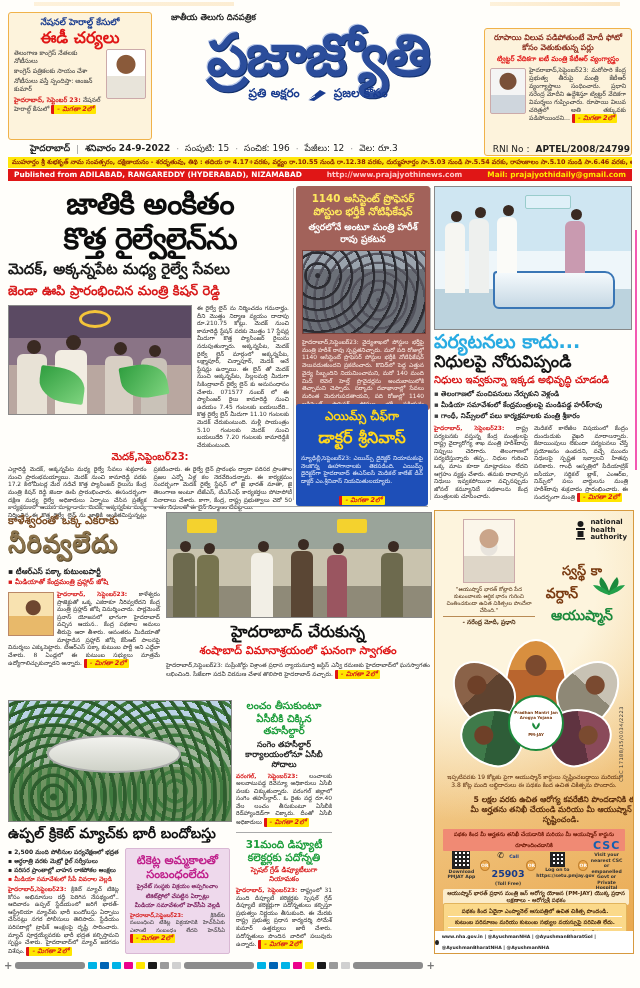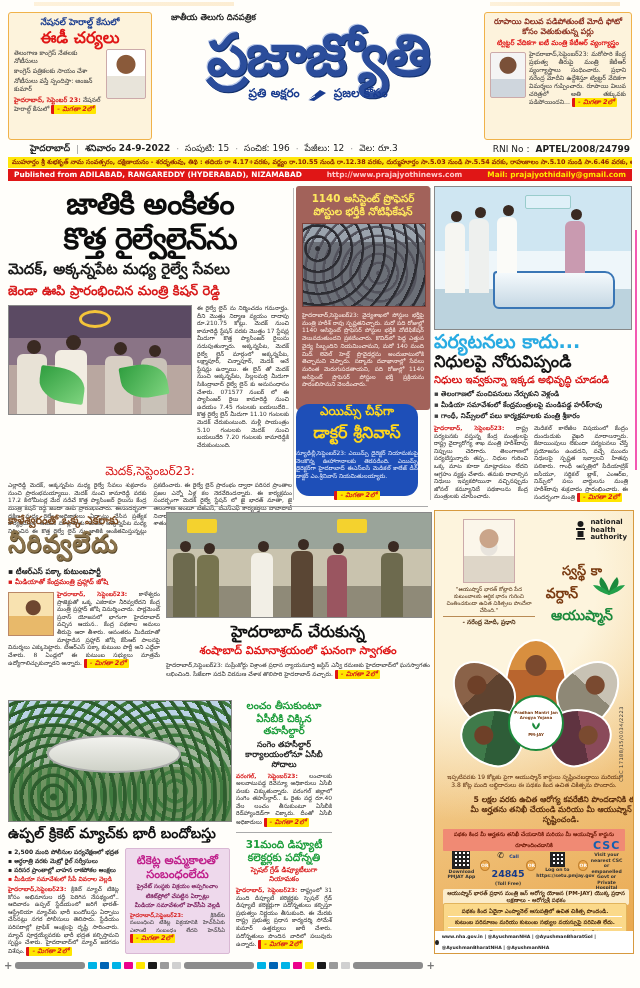--- a/index.html
+++ b/index.html
@@ -40,32 +40,32 @@
   
   .lead-h1{font-size:30px;line-height:35px;font-weight:900;color:#0d0d0d;text-align:center;letter-spacing:-1px;}
   .lead-sub1{font-size:15px;font-weight:bold;color:#1a1a1a;margin-top:4px;}
   .lead-sub2{font-size:13px;font-weight:bold;color:#d81a1a;margin-top:2px;}
   .lead-photo{width:182px;height:108px;border:1px solid #888;position:relative;overflow:hidden;background:linear-gradient(#5b4a63 0 30%,#8a7486 30% 55%,#b9a7a0 55% 100%);}
   .flag{position:absolute;width:46px;height:34px;background:linear-gradient(135deg,#2f9e3f,#7fd47f);border-radius:2px 60% 2px 60%;}
   .head{position:absolute;border-radius:50%;background:#3a2a22;}
   .torso{position:absolute;border-radius:6px 6px 0 0;}
   .smalltext{font-size:5.9px;line-height:7.6px;color:#2e2e2e;text-align:justify;}
   .twocol{column-count:2;column-gap:7px;}
-  .capred{font-size:12px;font-weight:normal;color:#d81a1a;text-align:center;margin:15px 0 1px;}
+  .capred{font-size:10px;font-weight:bold;color:#d81a1a;text-align:center;margin:2px 0 1px;}
   
   .maroon{background:#a2625a;border-radius:3px;padding:6px;color:#fff;}
   .maroon .ht{color:#ffe95e;font-weight:900;font-size:10.3px;line-height:13px;text-align:center;}
   .maroon .sub{color:#fff;font-weight:bold;font-size:9.2px;line-height:12px;text-align:center;margin-top:3px;}
   .crowd{width:100%;height:82px;margin:5px 0;border:1px solid #7c4038;background:
      repeating-radial-gradient(circle at 12% 30%, #2d2d33 0 2px, transparent 3px 11px),
      repeating-radial-gradient(circle at 62% 60%, #52525c 0 2px, transparent 3px 9px),
      linear-gradient(#9aa3ad 0 22%,#6b6f77 22% 100%);}
   .maroon .body{font-size:5.9px;line-height:7.7px;text-align:justify;color:#ffefe8;}
   
-  .aiims{background:#1e4fb8;border-radius:13px;text-align:center;color:#fff;}
+  .aiims{background:#1e4fb8;border-radius:3px;padding:5px;text-align:center;color:#fff;}
   .aiims .l1{color:#ffd71c;font-weight:bold;font-size:12px;}
   .aiims .l2{color:#ffd71c;font-weight:900;font-size:16px;margin-top:2px;}
   .aiims .body{font-size:5.9px;line-height:7.6px;text-align:justify;margin-top:4px;color:#eaf0ff;}
   
   .hosp{width:196px;height:142px;border:1px solid #888;position:relative;overflow:hidden;background:linear-gradient(#cfe6f2 0 45%,#eef6fa 45% 72%,#bcd3de 72% 100%);}
   .bed{position:absolute;left:58px;top:84px;width:118px;height:34px;background:linear-gradient(#f4f9fc,#c6d8e4);border:2px solid #3a76b5;border-radius:4px 10px 6px 6px;}
   .h-blue{font-size:19px;font-weight:900;color:#29abe2;line-height:22px;}
   .h-black{font-size:16.5px;font-weight:900;color:#151515;line-height:20px;}
   .h-redsub{font-size:10px;font-weight:bold;color:#d81a1a;margin-top:2px;}
   .bullets div{font-size:6.9px;font-weight:bold;color:#222;line-height:9px;margin-top:2px;}
@@ -162,21 +162,21 @@
       <div class="mast-tag">
         <span>ప్రతి అక్షరం</span>
         <svg width="22" height="14" viewBox="0 0 22 14">
             <path d="M2 12 L14 2 L20 5 L8 13 Z" fill="#1a3c8f"></path>
             <line x1="2" y1="12" x2="9" y2="8" stroke="#fff" stroke-width="1"></line>
           </svg>
         <span>ప్రజల కోసం</span>
       </div>
     </div>
 
-    <div class="crembox" style="width:136px;height:118px;">
+    <div class="crembox" style="width:136px;height:118px;margin-top:16px;">
       <div class="rt-title">రూపాయి విలువ పడిపోతుంటే మోదీ ఫోటో కోసం వెతుకుతున్న పర్లు</div>
       <div class="rt-sub">ట్విట్టర్ వేదికగా ఐటీ మంత్రి కేటీఆర్ వ్యంగ్యాస్త్రం</div>
       <div class="rt-body">
         <span class="mini-photo ktr" style="display:block;width:34px;height:44px;"></span>
         <span>హైదరాబాద్,సెప్టెంబర్23: మరోసారి కేంద్ర ప్రభుత్వ తీరుపై మంత్రి కేటీఆర్ వ్యంగ్యాస్త్రాలు సంధించారు. ప్రధాని నరేంద్ర మోదీని ఉద్దేశిస్తూ ట్విట్టర్ వేదికగా విమర్శలు గుప్పించారు. రూపాయి విలువ చరిత్రలో అతి తక్కువకు పడిపోయిందని...</span>
         <span class="tag">- మిగతా 2లో</span>
       </div>
     </div>
   </div>
 
@@ -224,20 +224,21 @@
         <div class="abs" style="left:70px;top:4px;width:26px;height:12px;border:3px solid #f4c43a;border-radius:50%;background:transparent;"></div>
       </div>
       <div class="smalltext" style="width:92px;">ఈ రైల్వే లైన్ ను నిర్మించడం గమనార్హం. దీని మొత్తం నిర్మాణ వ్యయం దాదాపు రూ.210.75 కోట్లు. మెదక్ నుంచి కామారెడ్డి స్టేషన్ వరకు మొత్తం 17 స్టేషన్ల మీదుగా కొత్త ప్యాసింజర్ రైలును నడుపుతున్నారు. అక్కన్నపేట, మెదక్ రైల్వే లైన్ మార్గంలో అక్కన్నపేట, లక్ష్మాపూర్, చిన్నాపూర్, మెదక్ అనే స్టేషన్లు ఉన్నాయి. ఈ లైన్ తో మెదక్ నుంచి అక్కన్నపేట, పిల్లలమర్రి మీదుగా సికింద్రాబాద్ రైల్వే లైన్ కు అనుసంధానం చేశారు. 071577 నంబర్ లో ఈ ప్యాసింజర్ రైలు కామారెడ్డి నుంచి ఉదయం 7.45 గంటలకు బయలుదేరి.. కొత్త రైల్వే లైన్ మీదుగా 11.10 గంటలకు మెదక్ చేరుకుంటుంది. మళ్లీ సాయంత్రం 5.10 గంటలకు మెదక్ నుంచి బయలుదేరి 7.20 గంటలకు కామారెడ్డికి చేరుకుంటుంది.</div>
     </div>
     <div class="capred">మెదక్,సెప్టెంబర్23:</div>
     <div class="smalltext twocol" style="height:74px;overflow:hidden;">ఎల్లారెడ్డి మెదక్, అక్కన్నపేట మధ్య రైల్వే సేవలు శుక్రవారం నుంచి ప్రారంభమయ్యాయి. మెదక్ నుంచి కామారెడ్డి వరకు 17.2 కిలోమీటర్ల మేర నడిచే కొత్త ప్యాసింజర్ రైలును కేంద్ర మంత్రి కిషన్ రెడ్డి జెండా ఊపి ప్రారంభించారు. ఈసందర్భంగా దక్షిణ మధ్య రైల్వే అధికారులు ఏర్పాటు చేసిన ప్రత్యేక కార్యక్రమంలో ఆయన మాట్లాడారు. మెదక్, అక్కన్నపేట మధ్య నిర్మించిన ఈ కొత్త రైల్వే లైన్ ను జాతికి అంకితమిస్తున్నట్లు ప్రకటించారు. ఈ రైల్వే లైన్ ప్రారంభం ద్వారా పరిసర ప్రాంతాల ప్రజల ఎన్నో ఏళ్ల కల నెరవేరిందన్నారు. ఈ కార్యక్రమం సందర్భంగా మెదక్ రైల్వే స్టేషన్ లో జై భారత్ మాతా, జై తెలంగాణ అంటూ టీజేఎస్, టీఎస్ఎఫ్ కార్యకర్తలు పోటాపోటీ నినాదాలు చేశారు. కాగా, కేంద్ర, రాష్ట్ర ప్రభుత్వాలు చెరో 50 శాతం నిధులతో ఈ లైన్ నిర్మాణం చేపట్టాయి.</div>
   </div>
 
   <div class="abs maroon" style="left:296px;top:186px;width:122px;height:212px;">
     <div class="ht">1140 అసిస్టెంట్ ప్రొఫెసర్ పోస్టుల భర్తీకి నోటిఫికేషన్</div>
+    <div class="sub">త్వరలోనే అంటూ మంత్రి హరీశ్ రావు ప్రకటన</div>
     <div class="crowd"></div>
     <div class="body" style="height:74px;overflow:hidden;">హైదరాబాద్,సెప్టెంబర్23: వైద్యశాఖలో పోస్టుల భర్తీపై మంత్రి హరీశ్ రావు స్పష్టతనిచ్చారు. మరో పది రోజుల్లో 1140 అసిస్టెంట్ ప్రొఫెసర్ పోస్టుల భర్తీకి నోటిఫికేషన్ వెలువడుతుందని ప్రకటించారు. కొవిడ్‌లో పెద్ద ఎత్తున వైద్య సిబ్బందిని నియమించామని, మరో 140 మంది మిడ్ లెవెల్ హెల్త్ ప్రొవైడర్లను అందుబాటులోకి తెచ్చామని చెప్పారు. సర్కారు దవాఖానాల్లో సేవలు మరింత మెరుగుపడతాయని, పది రోజుల్లో 1140 అసిస్టెంట్ ప్రొఫెసర్ పోస్టుల భర్తీ ప్రక్రియను ప్రారంభిస్తామని వెల్లడించారు.</div>
   </div>
 
   <div class="abs aiims" style="left:296px;top:404px;width:122px;height:92px;">
     <div class="l1">ఎయిమ్స్ చీఫ్‌గా</div>
     <div class="l2">డాక్టర్ శ్రీనివాస్</div>
     <div class="body">న్యూఢిల్లీ,సెప్టెంబర్23: ఎయిమ్స్ డైరెక్టర్ నియామకంపై నెలకొన్న ఊహాగానాలకు తెరపడింది. ఎయిమ్స్ డైరెక్టర్‌గా హైదరాబాద్ ఈఎస్ఐసీ మెడికల్ కాలేజ్ డీన్ డాక్టర్ ఎం.శ్రీనివాస్ నియమితులయ్యారు.</div>
     <div style="text-align:center;margin-top:2px;"><span class="tag">- మిగతా 2లో</span></div>
   </div>
@@ -365,21 +366,21 @@
     <div class="abs chan" style="left:8px;top:334px;width:182px;height:40px;">
       <div class="cell">
         <div class="qr"></div>
         <div class="lbl">Download</div>
         <div class="lbl">PMJAY App</div>
       </div>
       <div class="orbubble">OR</div>
       <div class="cell">
         <div><span style="font-size:8px;">✆</span>
           <span style="font-size:4.6px;font-weight:bold;color:#153a8a;">Call</span>
-          <span class="call-num">24845</span></div>
+          <span class="call-num">25903</span></div>
         <div class="lbl">(Toll Free)</div>
       </div>
       <div class="orbubble">OR</div>
       <div class="cell">
         <div class="qr" style="width:13px;height:13px;"></div>
         <div class="lbl">Log on to</div>
         <div class="lbl">https://setu.pmjay.gov</div>
       </div>
       <div class="orbubble">OR</div>
       <div class="cell">

